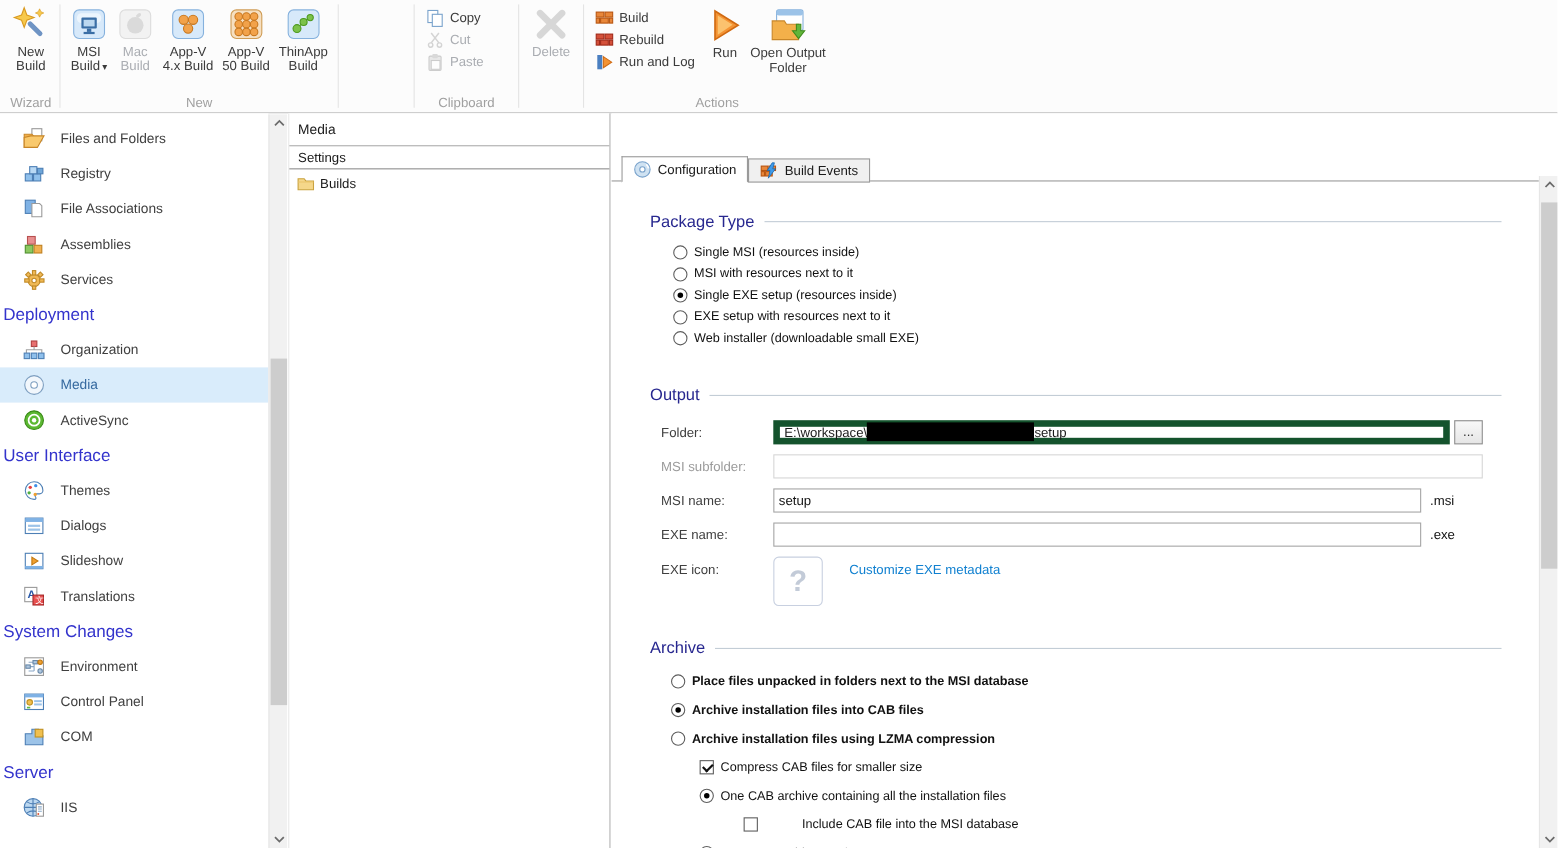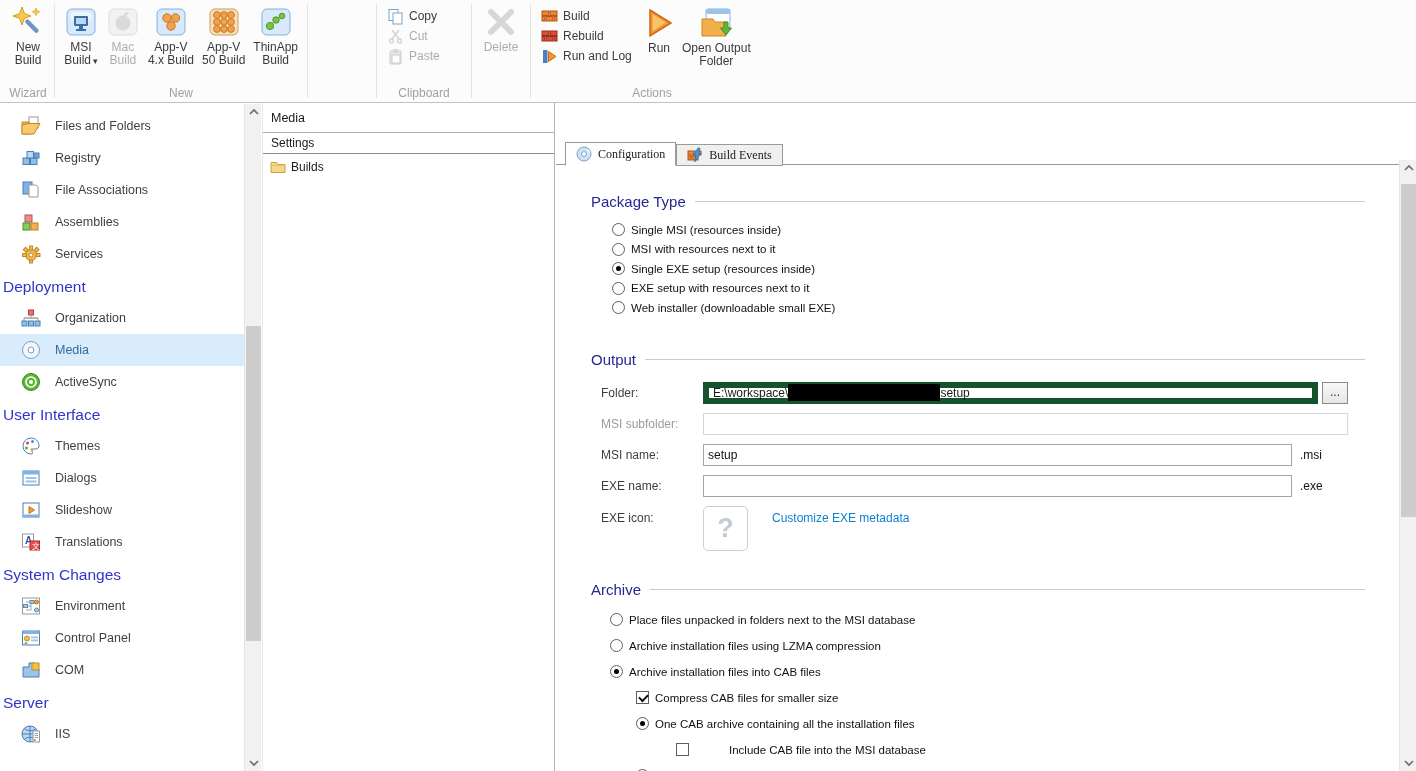--- a/index.html
+++ b/index.html
@@ -56,30 +56,30 @@
   .mid-title { height:30px; display:flex; align-items:center; padding-left:8px; font-size:12.5px; color:#1a1a1a; border-bottom:1px solid #adadad; }
   .mid-listheader { height:21px; display:flex; align-items:center; padding-left:8px; font-size:12px; color:#1a1a1a; border-bottom:1px solid #8e8e8e; }
   .tree { padding-top:3px; }
   .tree-row { height:19px; display:flex; align-items:center; gap:5px; padding-left:7px; font-size:12px; color:#1a1a1a; }
   .tree-row.lvl1 { padding-left:25px; }
   .tree-sel { display:inline-flex; align-items:center; gap:5px; border:1px solid #b0b0b0; background:#f2f2f2; padding:1px 5px 1px 2px; }
 
   
   .rightpanel { position:absolute; top:103px; left:556px; right:0; bottom:0; background:#fff; }
   .tabs { position:absolute; top:39px; left:9px; display:flex; align-items:flex-end; z-index:3; }
-  .tab { height:22px; display:flex; align-items:center; gap:6px; padding:0 10px; border:1px solid #9a9a9a; margin-bottom:-1px; background:#f0f0f0; font-size:12px; color:#1a1a1a; white-space:nowrap;font-family:Liberation Serif, serif; }
+  .tab { height:22px; display:flex; align-items:center; gap:6px; padding:0 10px; border:1px solid #9a9a9a; margin-bottom:-1px; background:#f0f0f0; font-size:12px; color:#1a1a1a; white-space:nowrap; }
   .tab.active { background:#fff; height:24px; border-bottom:1px solid #fff; }
   .content { position:absolute; top:61px; left:0; right:17px; bottom:0; border-top:1px solid #9a9a9a; background:#fff; overflow:hidden; }
 
   .sec-title { display:flex; align-items:center; margin-left:35px; margin-right:34px; font-size:15px; color:#27278f; white-space:nowrap; height:20px; }
   .sec-title::after { content:""; flex:1; border-top:1px solid #c3cdd6; margin-left:9px; }
 
   .opt-row { display:flex; align-items:center; gap:6px; height:19.5px; margin-left:56px; font-size:11.5px; color:#111; white-space:nowrap; }
   .arc-row { display:flex; align-items:center; gap:6px; height:26px; font-size:11.5px; color:#111; white-space:nowrap; }
-  .ind0 { margin-left:54px; } .ind1 { margin-left:80px; } .ind2 { margin-left:120px;gap:40px; }
+  .ind0 { margin-left:54px;font-weight:bold; } .ind1 { margin-left:80px; } .ind2 { margin-left:120px;gap:40px; }
 
   .radio { width:13px; height:13px; border:1px solid #5e5e5e; border-radius:50%; background:#fff; flex:0 0 auto; position:relative; }
   .radio.checked::after { content:""; position:absolute; left:3px; top:3px; width:5px; height:5px; border-radius:50%; background:#000; }
   .checkbox { width:13px; height:13px; border:1px solid #5e5e5e; background:#fff; flex:0 0 auto; position:relative; }
   .checkbox.checked::after { content:""; position:absolute; left:2px; top:2px; width:7px; height:4px; border-left:2px solid #111; border-bottom:2px solid #111; transform:rotate(-45deg); }
 
   .form-row { display:flex; align-items:center; margin-left:45px; margin-top:9px; height:22px; }
   .form-label { width:102px; font-size:12px; color:#3f3f3f; flex:0 0 auto; }
   .form-label.dim { color:#9b9b9b; }
   .txt-field { height:22px; border:1px solid #a5a5a5; font-size:12px; padding:0 4px; font-family:"Liberation Sans",sans-serif; color:#111; background:#fff; }
@@ -639,26 +639,26 @@
 
     <div class="sec-title" style="margin-top:29px">
         <span>Archive</span>
       </div>
     <div style="margin-top:7px">
       <div class="arc-row ind0">
         <span class="radio"></span>
         <span>Place files unpacked in folders next to the MSI database</span>
       </div>
       <div class="arc-row ind0">
+        <span class="radio checked"></span>
+        <span>Archive installation files into CAB files</span>
+      </div>
+      <div class="arc-row ind0">
         <span class="radio"></span>
         <span>Archive installation files using LZMA compression</span>
-      </div>
-      <div class="arc-row ind0">
-        <span class="radio checked"></span>
-        <span>Archive installation files into CAB files</span>
       </div>
       <div class="arc-row ind1">
         <span class="checkbox checked"></span>
         <span>Compress CAB files for smaller size</span>
       </div>
       <div class="arc-row ind1">
         <span class="radio checked"></span>
         <span>One CAB archive containing all the installation files</span>
       </div>
       <div class="arc-row ind2">

